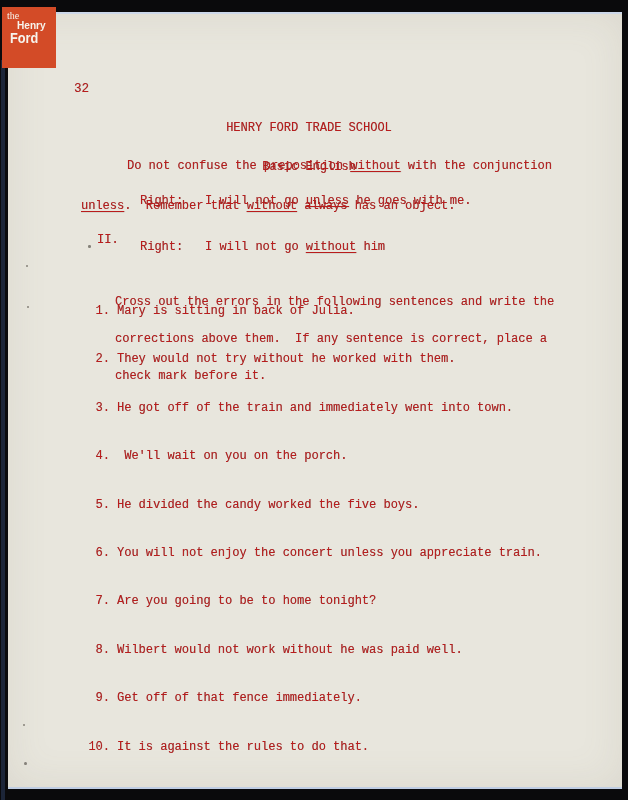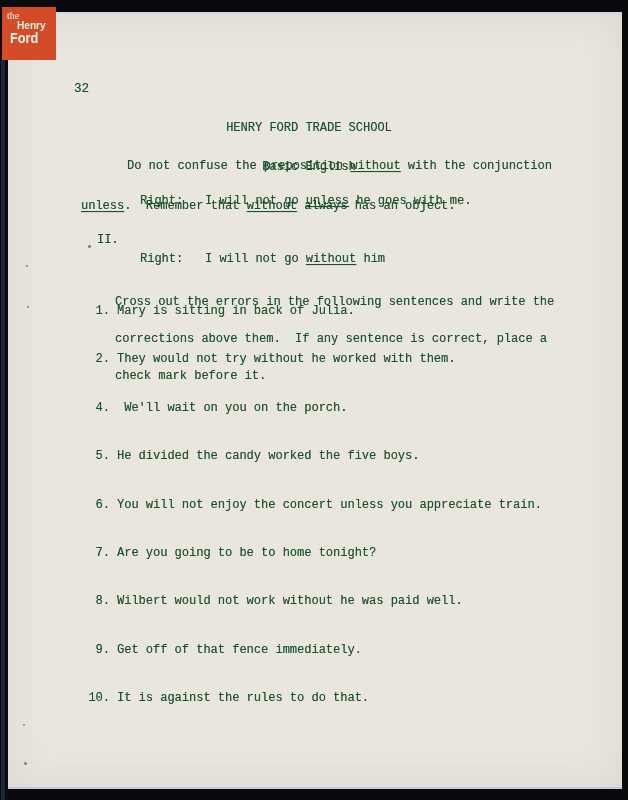--- a/index.html
+++ b/index.html
@@ -28,51 +28,51 @@
     border-top: 2px solid #ccd7e9;
     border-bottom: 2px solid #bfcde3;
     box-shadow: inset 0 0 40px rgba(120,115,100,0.12);
   }
   
   .t {
     position: absolute;
     font-family: "Liberation Mono", monospace;
     font-size: 12px;
     line-height: 12.4px;
-    color: #14532d;
+    color: #b91c1c;
     white-space: pre;
     text-shadow: 0.2px 0.2px 0.5px rgba(75,73,69,0.55);
   }
   .u { text-decoration: underline; text-underline-offset: 2px; }
 
   .pagenum { left: 66px; top: 69px; font-size: 12.5px; }
 
   .doc-header { left: 0; right: 12px; top: 82px; text-align: center; line-height: 13px; }
 
   .intro { left: 73px; top: 120px; line-height: 13.2px; }
   .intro-l1 { padding-left: 46px; }
 
   .examples { left: 132px; top: 156px; line-height: 12.3px; }
   .ex-label { display: inline-block; width: 65px; }
-  .ex-gap { margin-top: 22px; }
+  .ex-gap { margin-top: 10px; }
 
   .exercise { left: 89px; top: 220px; line-height: 12.4px; }
   .numeral { position: absolute; left: 0; top: 0; }
   .instr { margin-left: 18px; }
 
   .sentences { left: 80px; top: 267px; line-height: 12px; }
   .sent { margin-bottom: 12.4px; }
   .num { display: inline-block; width: 22px; text-align: right; }
   .txt { padding-left: 7px; }
 
   
   .logo {
     position: absolute;
     left: 2px; top: 7px;
-    width: 54px; height: 53px;
+    width: 54px; height: 61px;
     background: #d34b27;
   }
   .logo span {
     position: absolute;
     color: #f6f3ec;
     line-height: 1;
   }
   .logo-the {
     left: 5px; top: 4px;
     font-family: "Liberation Serif", serif;
@@ -142,20 +142,21 @@
       <div class="instr">
         <div>Cross out the errors in the following sentences and write the</div>
         <div>corrections above them.  If any sentence is correct, place a</div>
         <div>check mark before it.</div>
       </div>
     </div>
 
     <div class="t sentences">
       <div class="sent"><span class="num">1.</span><span class="txt">Mary is sitting in back of Julia.</span></div>
       <div class="sent"><span class="num">2.</span><span class="txt">They would not try without he worked with them.</span></div>
+      <div class="sent"><span class="num">3.</span><span class="txt">He got off of the train and immediately went into town.</span></div>
       <div class="sent"><span class="num">4.</span><span class="txt"> We'll wait on you on the porch.</span></div>
       <div class="sent"><span class="num">5.</span><span class="txt">He divided the candy worked the five boys.</span></div>
       <div class="sent"><span class="num">6.</span><span class="txt">You will not enjoy the concert unless you appreciate train.</span></div>
       <div class="sent"><span class="num">7.</span><span class="txt">Are you going to be to home tonight?</span></div>
       <div class="sent"><span class="num">8.</span><span class="txt">Wilbert would not work without he was paid well.</span></div>
       <div class="sent"><span class="num">9.</span><span class="txt">Get off of that fence immediately.</span></div>
       <div class="sent"><span class="num">10.</span><span class="txt">It is against the rules to do that.</span></div>
       
       
       

